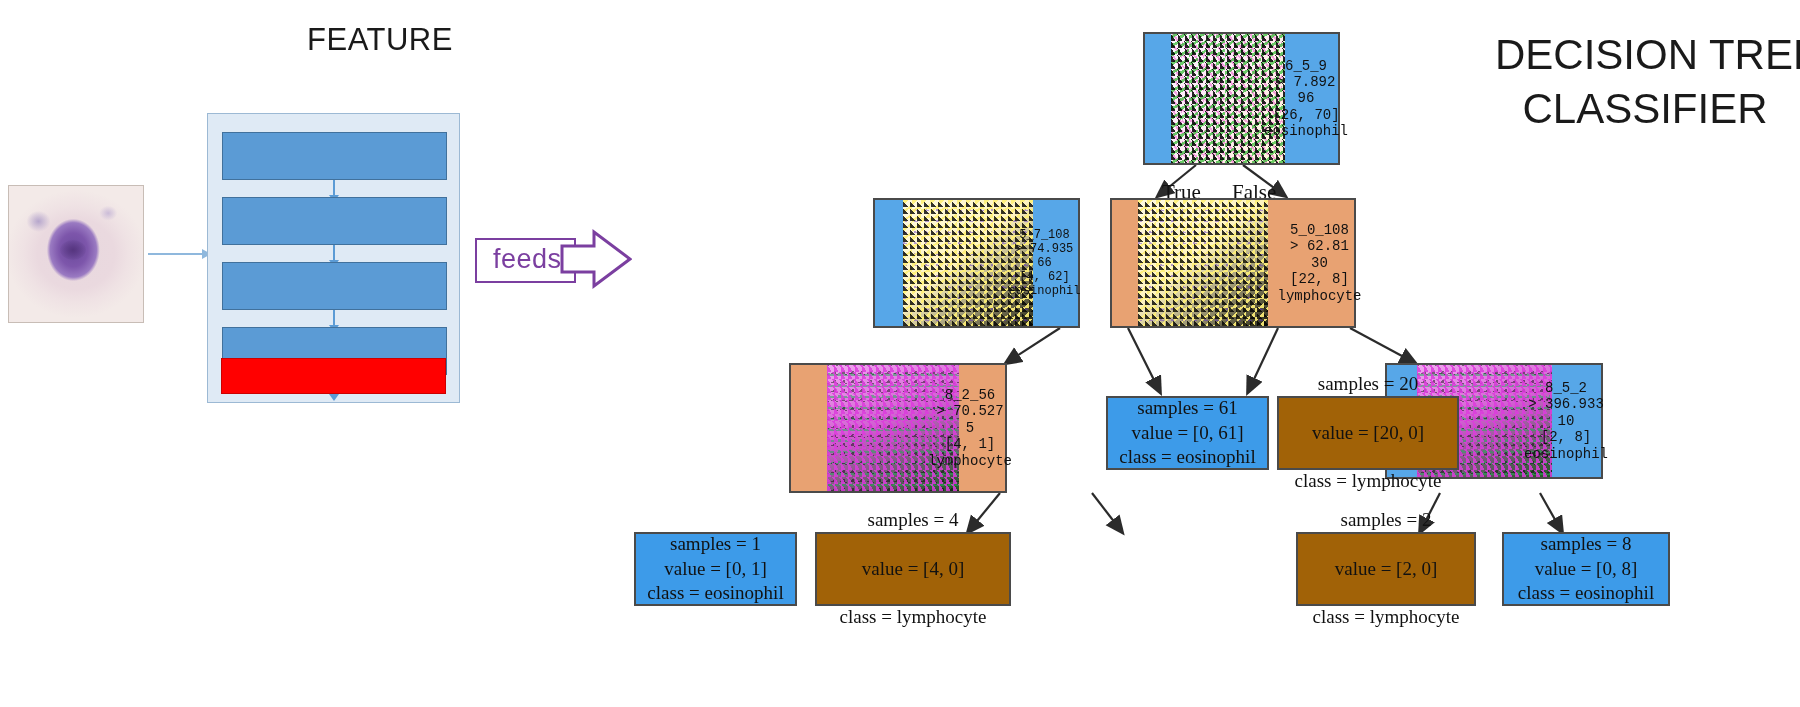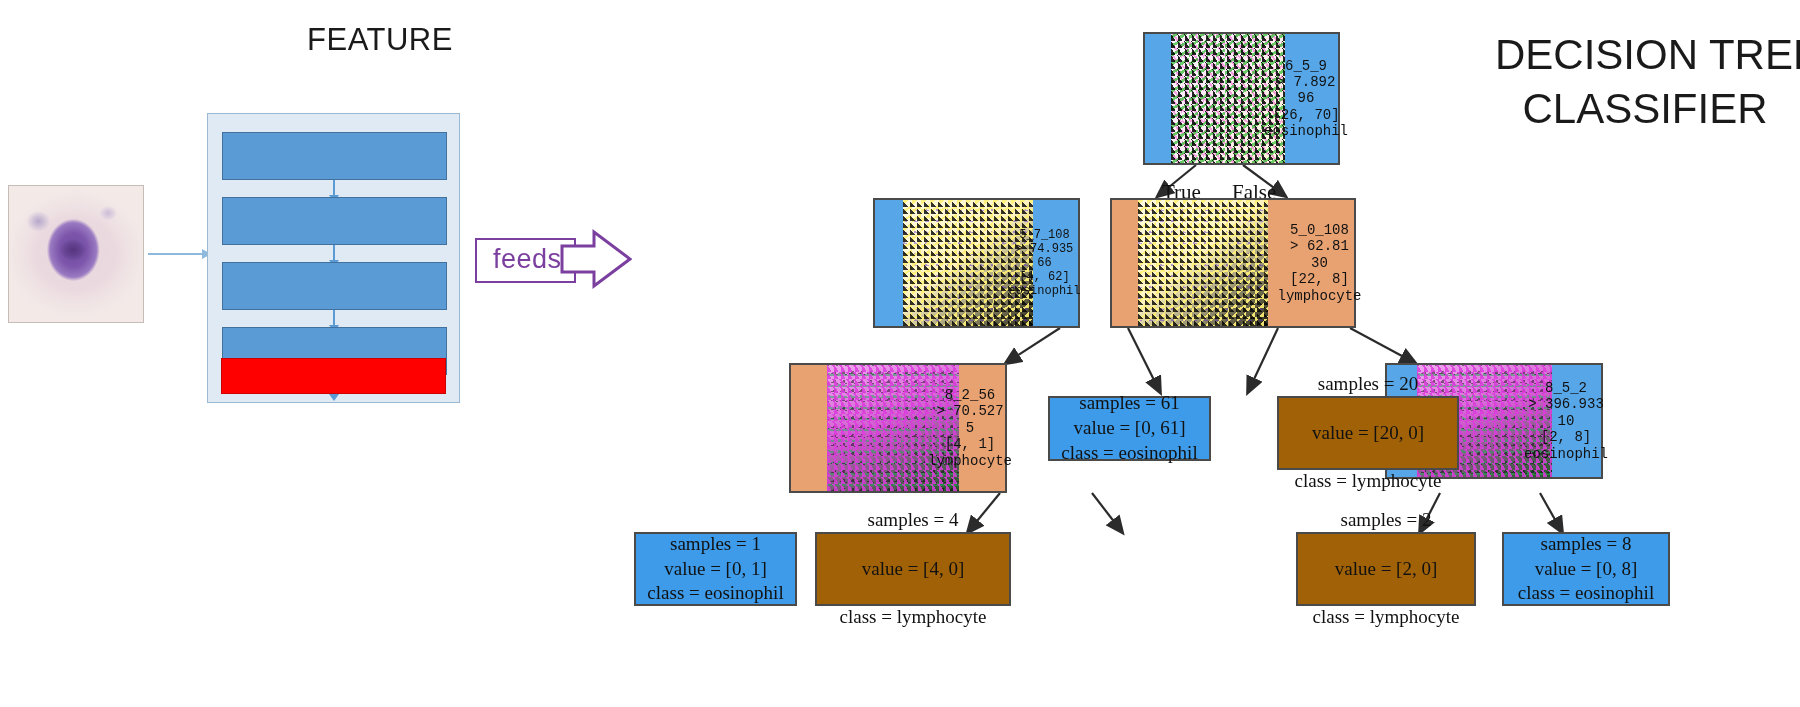--- a/index.html
+++ b/index.html
@@ -257,21 +257,21 @@
     <div class="thumb tex-c" style="left:30px;width:135px"></div>
     <div class="txt" style="width:66px;right:2px;font-size:14px">
       <span>8_5_2</span>
       <span>&gt; 396.933</span>
       <span>10</span>
       <span>[2, 8]</span>
       <span>eosinophil</span>
     </div>
   </div>
 
-  <div class="leaf blue" style="left:1048px;top:396px;width:163px;height:65px">
+  <div class="leaf blue" style="left:1106px;top:396px;width:163px;height:74px">
     <span>samples = 61</span>
     <span>value = [0, 61]</span>
     <span>class = eosinophil</span>
   </div>
 
   <div class="leaf orange" style="left:1277px;top:396px;width:182px;height:74px">
     <span>samples = 20</span>
     <span>value = [20, 0]</span>
     <span>class = lymphocyte</span>
   </div>

